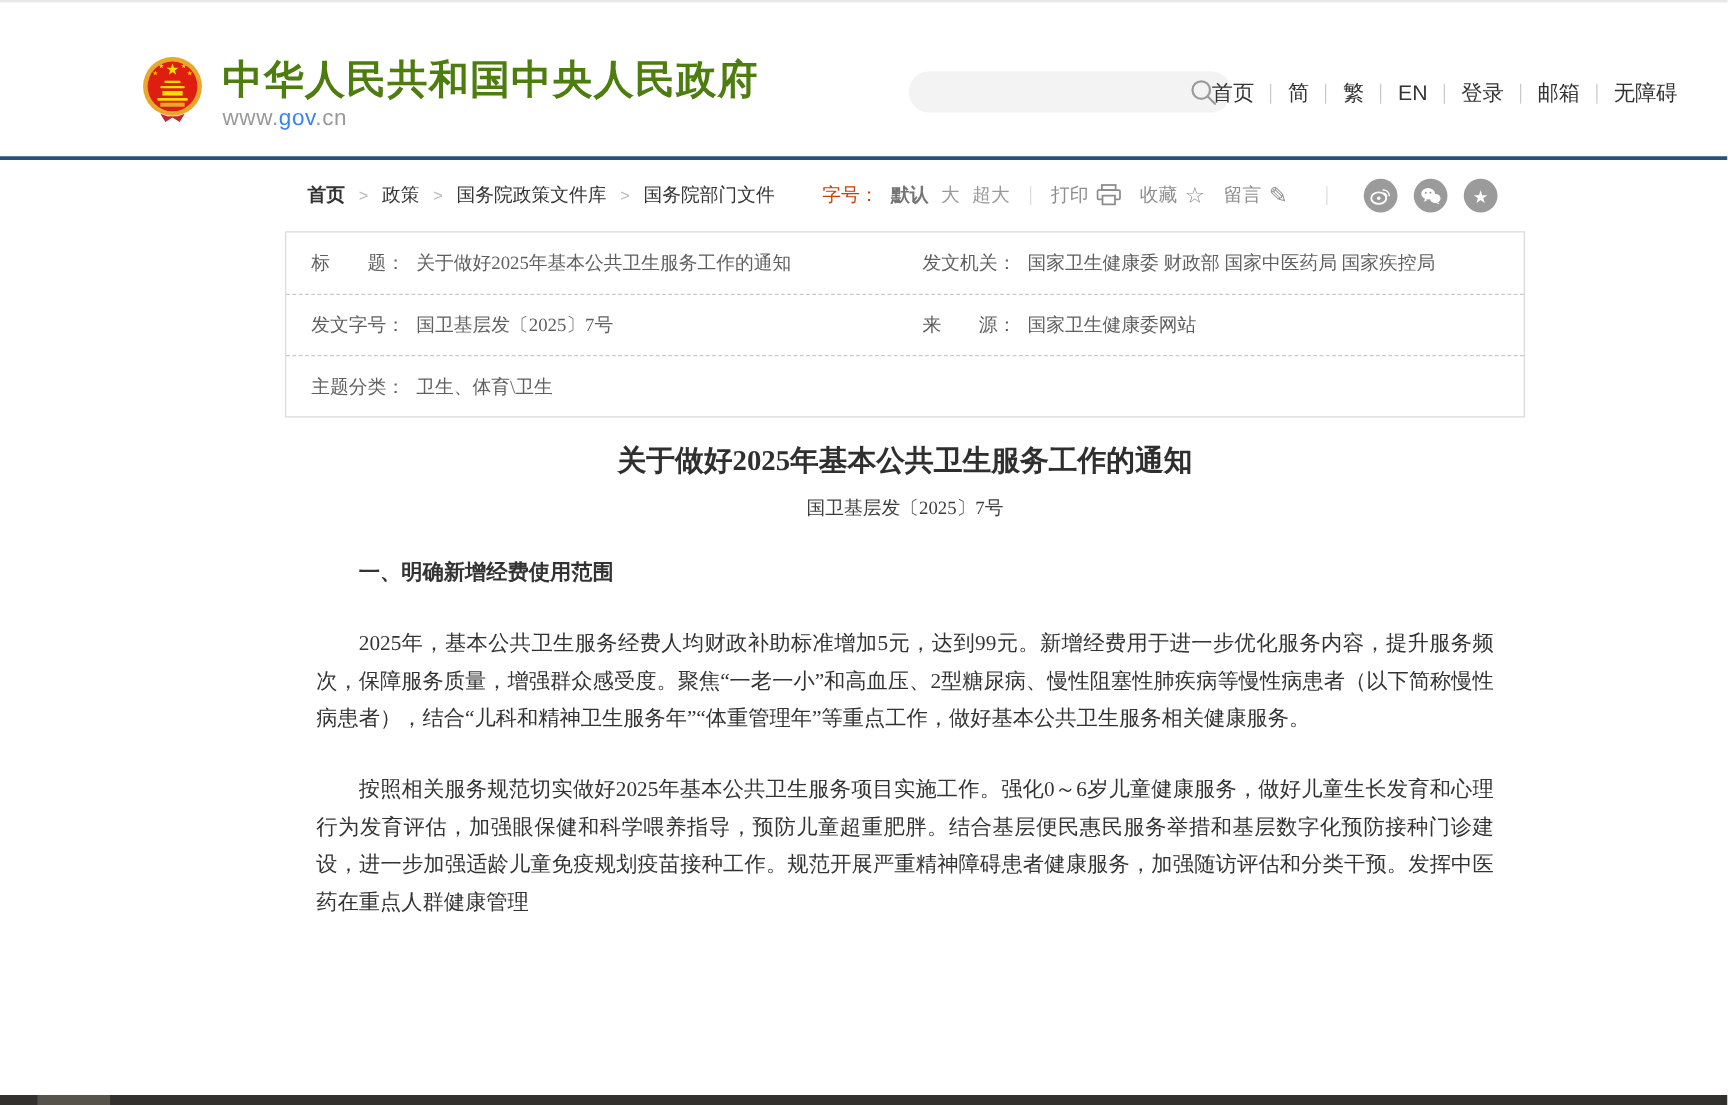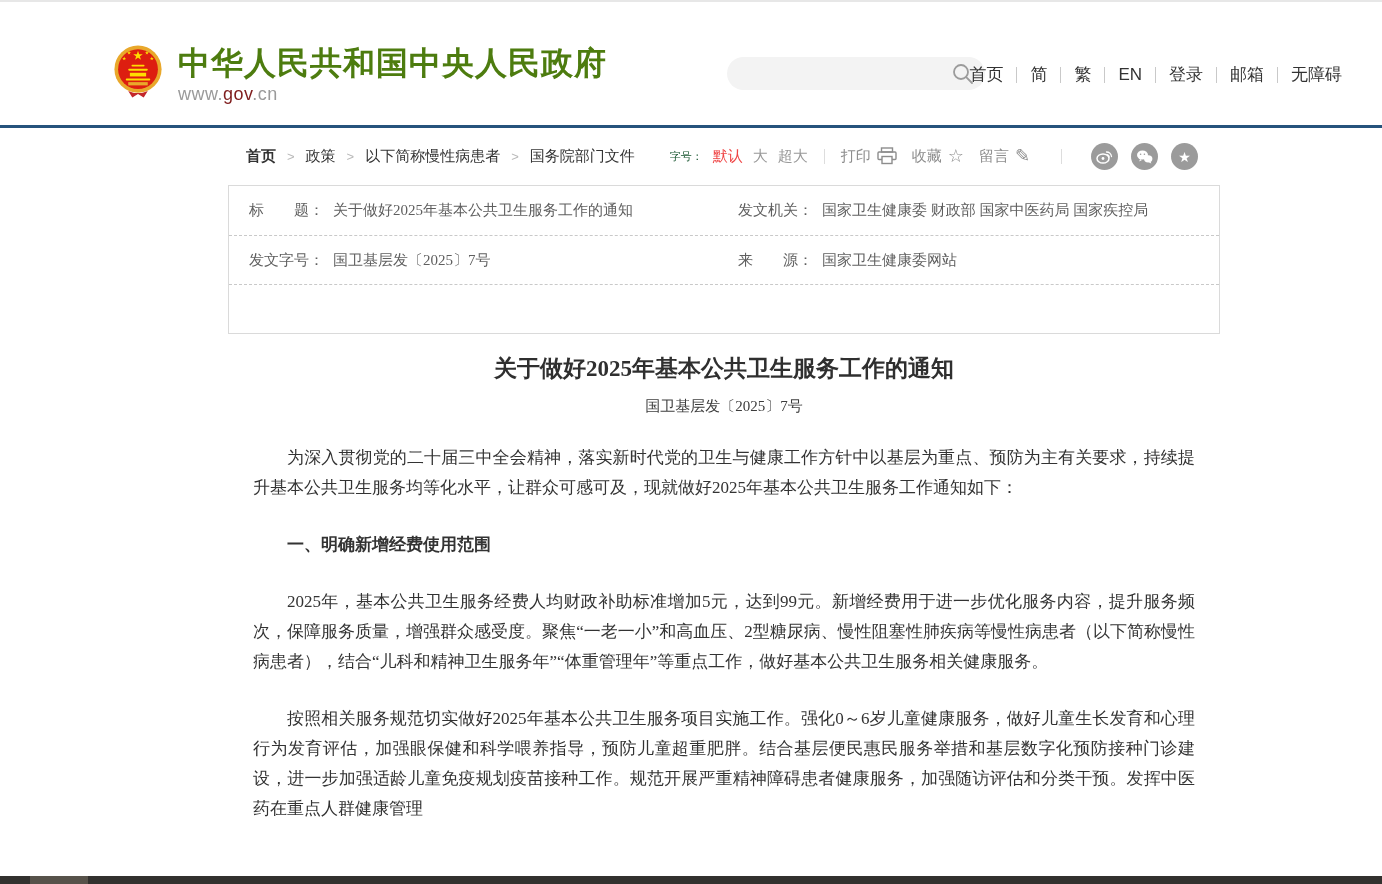--- a/index.html
+++ b/index.html
@@ -6,43 +6,43 @@
   html,body { width:1382px; height:884px; overflow:hidden; background:#fff; }
   body { font-family:"Liberation Sans","DejaVu Sans",sans-serif; border-top:2px solid #e7e7e7; position:relative; }
 
   
   .header { position:relative; height:126px; background:#fff; border-bottom:3px solid #26537C; }
   .emblem { position:absolute; left:112px; top:42px; width:52px; height:60px; }
   .site-ident { position:absolute; left:178px; top:42px; }
   .site-title { font-size:32px; font-weight:bold; color:#4d7c0f; letter-spacing:1px;
                 font-family:"Liberation Sans","DejaVu Sans",sans-serif; line-height:38px; }
   .site-url { margin-top:2px; font-size:18px; color:#9a9a9a; letter-spacing:.5px; }
-  .site-url .gov { color:#7f1d1d; }
+  .site-url .gov { color:#3b82f6; }
   .search-box { position:absolute; left:727px; top:55px; width:258px; height:33px;
                 background:#f3f3f3; border-radius:17px; border:none; display:flex; align-items:center; }
   .search-input { flex:1; height:100%; background:transparent; border:none; outline:none;
                   padding:0 8px 0 16px; font-size:15px; color:#333; }
   .search-icon { width:24px; height:24px; margin-right:10px; cursor:pointer; }
   .top-nav { position:absolute; right:40px; top:61px; display:flex; align-items:center; font-size:17px; color:#333; }
   .top-nav .nav-item { cursor:pointer; white-space:nowrap; }
   .top-nav .nav-div { width:1px; height:16px; background:#c9c9c9; margin:0 13px; }
 
   
   .main { width:992px; margin-left:228px; }
 
   
   .toolbar-row { display:flex; align-items:center; height:57px; padding:0 22px 0 18px; }
   .breadcrumb { display:flex; align-items:center; font-size:15px; color:#333; }
   .crumb { cursor:pointer; }
   .crumb.first { font-weight:bold; }
   .crumb-sep { color:#b9b9b9; margin:0 11px; font-size:13px; }
   .tool-cluster { margin-left:auto; display:flex; align-items:center; }
-  .fs-label { color:#14532d; font-size:11px; }
+  .fs-label { color:#c2410c; font-size:15px; }
   .fs-opt { font-size:15px; color:#999; margin-left:10px; cursor:pointer; }
-  .fs-opt.active { color:#ef4444; font-weight:normal; }
+  .fs-opt.active { color:#737373; font-weight:bold; }
   .tool-div { width:1px; height:15px; background:#ddd; margin:0 16px; }
   .tool-btn { display:flex; align-items:flex-start; color:#8d8d8d; font-size:15px; cursor:pointer; margin-right:15px; }
   .tool-btn:last-of-type { margin-right:0; }
   .tool-btn .glyph { margin-left:6px; font-size:18px; line-height:1; color:#8d8d8d; }
   .share-circle { width:27px; height:27px; border-radius:50%; background:#9b9b9b; margin-left:13px;
                   display:flex; align-items:center; justify-content:center; cursor:pointer; color:#fff; }
   .share-circle:first-of-type { margin-left:0; }
   .share-star { font-size:14px; color:#fff; line-height:1; }
 
   
@@ -119,21 +119,21 @@
 </div>
 
 <div class="main">
 
   <div class="toolbar-row">
     <div class="breadcrumb">
       <span class="crumb first">首页</span>
       <span class="crumb-sep">&gt;</span>
       <span class="crumb">政策</span>
       <span class="crumb-sep">&gt;</span>
-      <span class="crumb">以下简称慢性病患者</span>
+      <span class="crumb">国务院政策文件库</span>
       <span class="crumb-sep">&gt;</span>
       <span class="crumb">国务院部门文件</span>
     </div>
 
     <div class="tool-cluster">
       <span class="fs-label">字号：</span>
       <span class="fs-opt active">默认</span>
       <span class="fs-opt">大</span>
       <span class="fs-opt">超大</span>
 
@@ -197,28 +197,31 @@
       <div class="meta-cell left">
         <span class="meta-label">发文字号：</span>
         <span class="meta-value">国卫基层发〔2025〕7号</span>
       </div>
       <div class="meta-cell right">
         <span class="meta-label">来　　源：</span>
         <span class="meta-value">国家卫生健康委网站</span>
       </div>
     </div>
     <div class="meta-row">
+      <div class="meta-cell left">
+        <span class="meta-label">主题分类：</span>
+        <span class="meta-value">卫生、体育\卫生</span>
+      </div>
     </div>
   </div>
 
   <div class="article">
     <div class="doc-title">关于做好2025年基本公共卫生服务工作的通知</div>
     <div class="doc-number">国卫基层发〔2025〕7号</div>
 
-    <div class="doc-block para">为深入贯彻党的二十届三中全会精神，落实新时代党的卫生与健康工作方针中以基层为重点、预防为主有关要求，持续提升基本公共卫生服务均等化水平，让群众可感可及，现就做好2025年基本公共卫生服务工作通知如下：</div>
     <div class="doc-block heading">一、明确新增经费使用范围</div>
     <div class="doc-block para">2025年，基本公共卫生服务经费人均财政补助标准增加5元，达到99元。新增经费用于进一步优化服务内容，提升服务频次，保障服务质量，增强群众感受度。聚焦“一老一小”和高血压、2型糖尿病、慢性阻塞性肺疾病等慢性病患者（以下简称慢性病患者），结合“儿科和精神卫生服务年”“体重管理年”等重点工作，做好基本公共卫生服务相关健康服务。</div>
     <div class="doc-block para">按照相关服务规范切实做好2025年基本公共卫生服务项目实施工作。强化0～6岁儿童健康服务，做好儿童生长发育和心理行为发育评估，加强眼保健和科学喂养指导，预防儿童超重肥胖。结合基层便民惠民服务举措和基层数字化预防接种门诊建设，进一步加强适龄儿童免疫规划疫苗接种工作。规范开展严重精神障碍患者健康服务，加强随访评估和分类干预。发挥中医药在重点人群健康管理</div>
   </div>
 </div>
 
 <div class="footer-strip">
   <span class="lighter"></span>
 </div>
 

